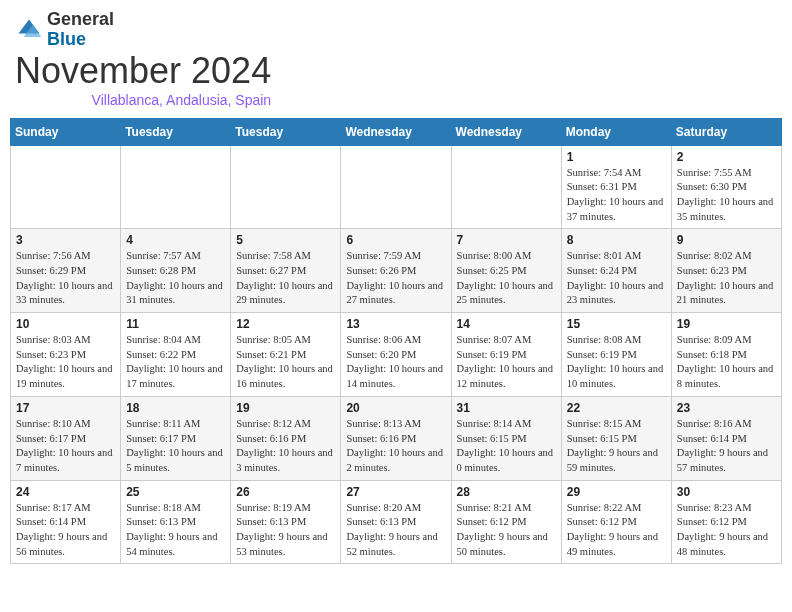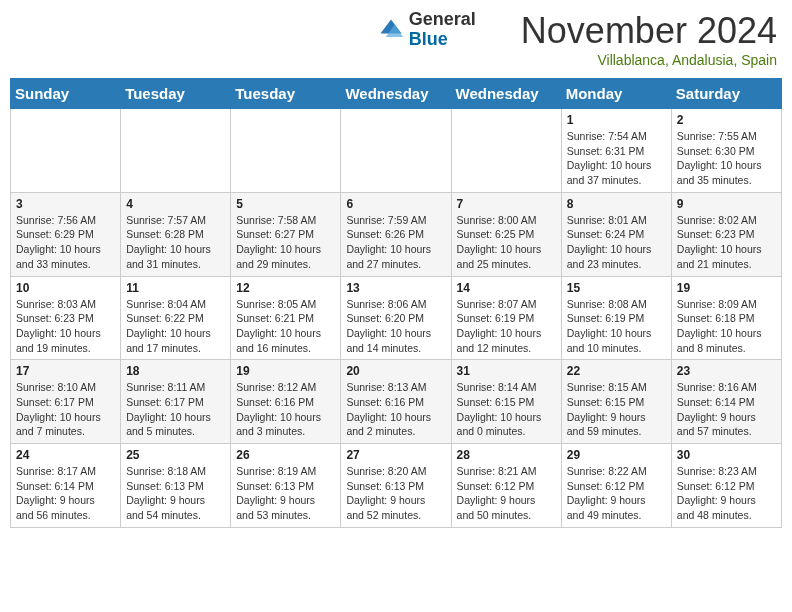--- a/index.html
+++ b/index.html
@@ -9,62 +9,62 @@
       width: 792px;
       min-height: 612px;
       padding: 10px;
     }
     .header {
       display: flex;
       justify-content: flex-end;
       align-items: flex-start;
       margin-bottom: 10px;
       padding: 0 5px;
+      flex-direction: column;
     }
     .logo {
       display: flex;
       align-items: center;
       gap: 4px;
     }
     .logo-text {
       font-size: 18px;
       font-weight: bold;
       line-height: 1.1;
     }
     .logo-general { color: #333; }
     .logo-blue { color: #0369a1; }
     .logo-icon {
       width: 28px;
       height: 28px;
     }
     .title-block {
       text-align: right;
-      margin-left: 45px;
     }
     .month-title {
       font-size: 36px;
       font-weight: normal;
       color: #333;
     }
     .subtitle {
       font-size: 14px;
-      color: #4d7c0f;
+      color: #8b5cf6;
     }
     .calendar {
       width: 100%;
       border-collapse: collapse;
       font-size: 11px;
     }
     .calendar th {
       background: #2a7ab5;
       color: #fff;
       padding: 6px 4px;
       text-align: left;
       border: 1px solid #2a7ab5;
-      font-size: 15px;
+      font-size: 12px;
     }
     .calendar td {
       border: 1px solid #ccc;
       vertical-align: top;
       padding: 4px 5px;
       width: 110px;
       min-height: 75px;
       background: #fff;
     }
     .calendar tr:nth-child(even) td {
@@ -73,20 +73,21 @@
     .day-num {
       font-weight: bold;
       font-size: 12px;
       margin-bottom: 2px;
       color: #222;
     }
     .day-info {
       color: #333;
       font-size: 10.5px;
       line-height: 1.4;
+      font-family: Liberation Serif, serif;
     }
     .empty-cell {
       background: #fff !important;
     }
     .calendar tr:nth-child(even) .empty-cell {
       background: #f5f5f5 !important;
     }
   </style>
 </head>
 <body>

